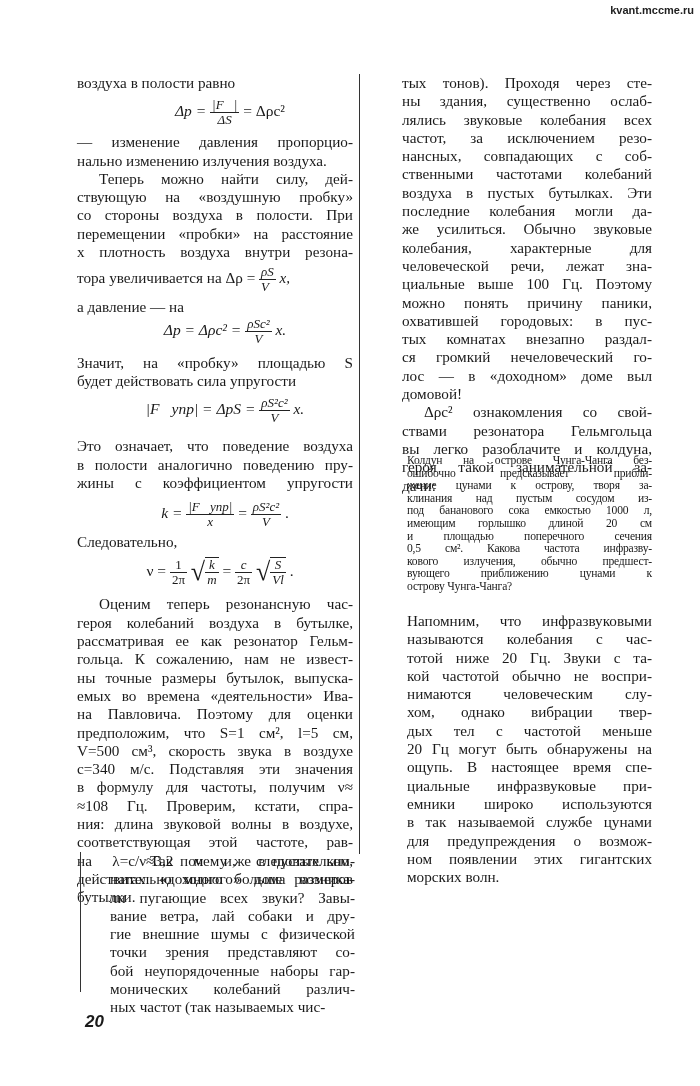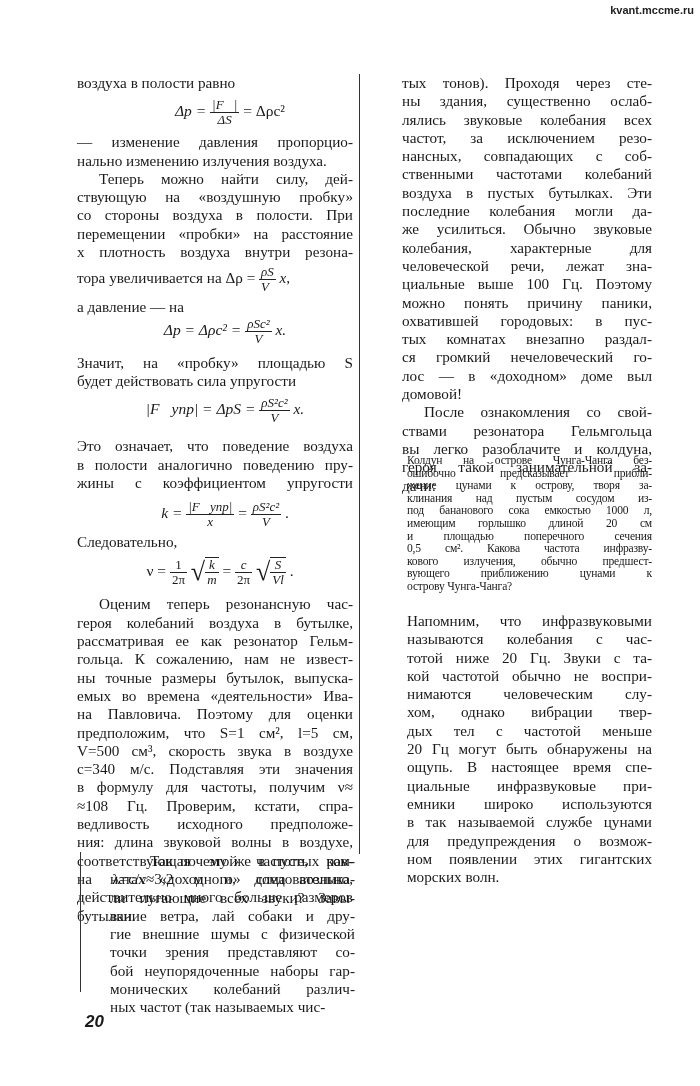--- a/index.html
+++ b/index.html
@@ -104,21 +104,20 @@
       <span class="line">рассматривая ее как резонатор Гельм-</span>
       <span class="line">гольца. К сожалению, нам не извест-</span>
       <span class="line">ны точные размеры бутылок, выпуска-</span>
       <span class="line">емых во времена «деятельности» Ива-</span>
       <span class="line">на Павловича. Поэтому для оценки</span>
       <span class="line">предположим, что S=1 см², l=5 см,</span>
       <span class="line">V=500 см³, скорость звука в воздухе</span>
       <span class="line">c=340 м/с. Подставляя эти значения</span>
       <span class="line">в формулу для частоты, получим ν≈</span>
       <span class="line">≈108 Гц. Проверим, кстати, спра-</span>
-      <span class="line">ведливость исходного предположе-</span>
       <span class="line">ния: длина звуковой волны в воздухе,</span>
       <span class="line">соответствующая этой частоте, рав-</span>
       <span class="line">на λ=c/ν≈3,2 м и, следовательно,</span>
       <span class="line">действительно много больше размеров</span>
       <span class="line last">бутылки.</span>
     </div>
 </div>
 
 <div class="vr" style="left:359px; top:74px; height:780px;"></div>
 <div class="vr" style="left:80px; top:852px; height:140px;"></div>
@@ -152,21 +151,21 @@
       <span class="line">человеческой речи, лежат зна-</span>
       <span class="line">циальные выше 100 Гц. Поэтому</span>
       <span class="line">можно понять причину паники,</span>
       <span class="line">охватившей городовых: в пус-</span>
       <span class="line">тых комнатах внезапно раздал-</span>
       <span class="line">ся громкий нечеловеческий го-</span>
       <span class="line">лос — в «доходном» доме выл</span>
       <span class="line last">домовой!</span>
     </div>
   <div class="p" id="r2">
-      <span class="line" style="padding-left: 22px;">После ознакомления со свой-</span>
+      <span class="line" style="padding-left: 22px;">Δρc² ознакомления со свой-</span>
       <span class="line">ствами резонатора Гельмгольца</span>
       <span class="line">вы легко разоблачите и колдуна,</span>
       <span class="line">героя такой занимательной за-</span>
       <span class="line last">дачи:</span>
     </div>
 </div>
 
 <div class="task" id="task">
     <span class="line">Колдун на острове Чунга-Чанга без-</span>
     <span class="line">ошибочно предсказывает прибли-</span>

